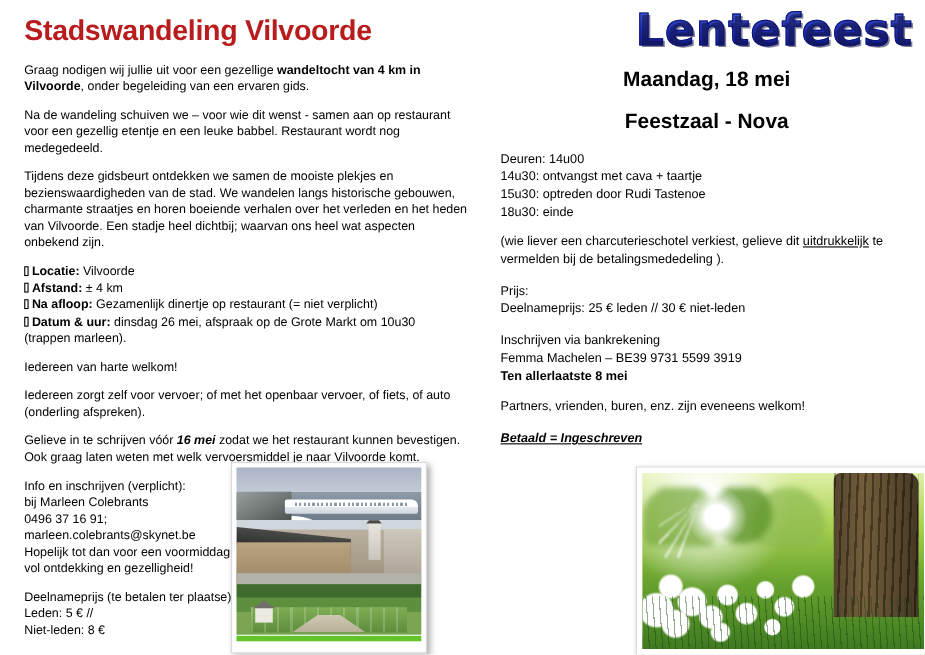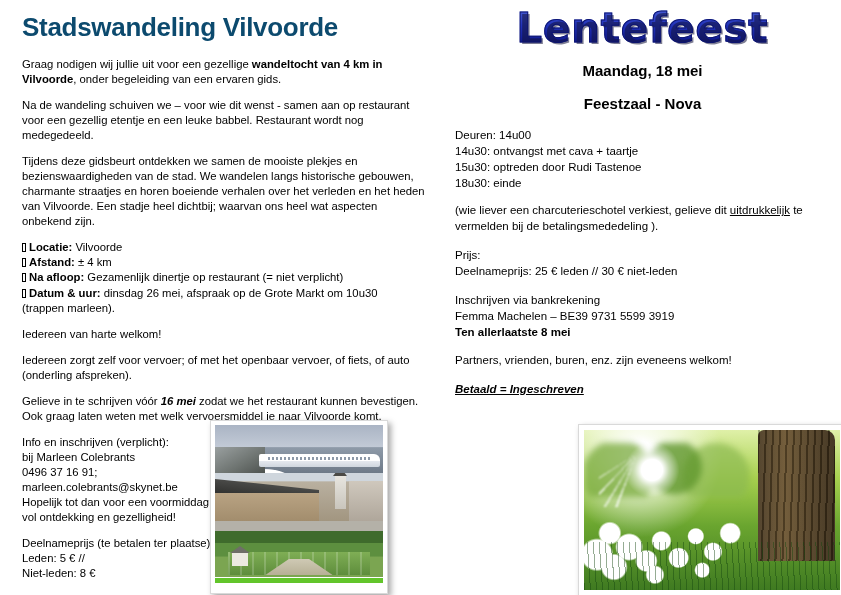--- a/index.html
+++ b/index.html
@@ -13,21 +13,21 @@
   }
   .page{position:relative;width:841px;height:595px;}
 
   
   .col-left{
     position:absolute;left:22px;top:14px;width:404px;
   }
   .title-left{
     font-size:26px;
     font-weight:bold;
-    color:#0c4a6e;
+    color:#b91c1c;
     letter-spacing:-0.3px;
     line-height:1.05;
     margin:0 0 16px 0;
     white-space:nowrap;
   }
   .para{
     font-size:11.3px;
     line-height:1.33;
     margin:0 0 11px 0;
   }
@@ -46,21 +46,21 @@
     vertical-align:-1px;
     box-sizing:border-box;
   }
 
   .contact{font-size:11.3px;line-height:1.33;margin:0 0 11px 0;}
 
   
   .col-right{
     position:absolute;left:455px;top:8px;width:375px;
   }
-  .wordart-wrap{text-align:center;margin-bottom:14px;}
+  .wordart-wrap{text-align:right;margin-bottom:14px;}
   .wordart{
     display:inline-block;
     font-family:"DejaVu Sans", sans-serif;
     font-size:40px;
     font-weight:bold;
     letter-spacing:1px;
     line-height:1;
     background:linear-gradient(180deg,#4a5fd4 0%, #2233bb 42%, #0a1280 100%);
     -webkit-background-clip:text;
     background-clip:text;
@@ -68,21 +68,21 @@
     -webkit-text-stroke:1px #0d1570;
     text-shadow:2px 2px 0 rgba(20,20,60,.55);
     white-space:nowrap;
   }
   .sub-center{
     text-align:center;
     font-size:13px;
     font-weight:bold;
     margin:0 0 14px 0;
   }
-  .sub-center.big{font-size:15px;margin-bottom:16px;}
+  .sub-center.big{font-size:19px;margin-bottom:16px;}
   .sched{font-size:11.5px;line-height:1.38;margin:16px 0 12px 0;}
   .rpara{font-size:11.5px;line-height:1.38;margin:0 0 13px 0;}
 
   
   .photo{
     position:absolute;
     background:#fff;
     border:1px solid #d9d9d9;
     box-shadow:3px 3px 6px rgba(0,0,0,.35);
     overflow:hidden;

